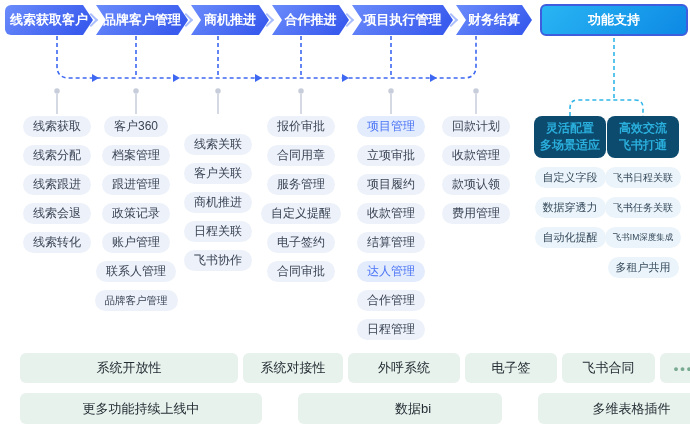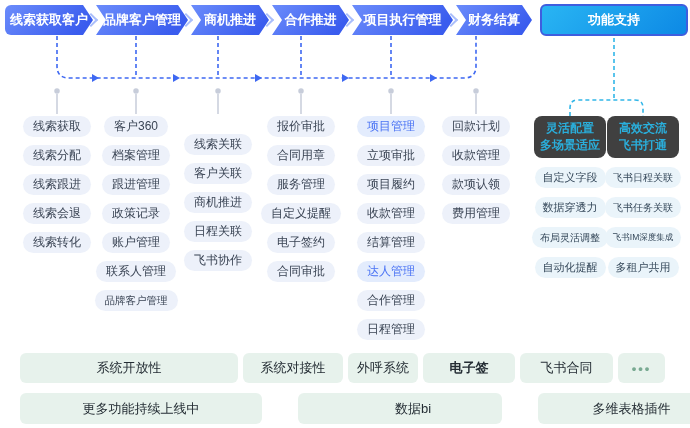--- a/index.html
+++ b/index.html
@@ -48,38 +48,38 @@
     color:#3a4454;font-size:12px;white-space:nowrap;}
   .pill.hl{background:#e3ecfd;color:#4a73f4;}
   .pill.sm{font-size:10.5px;}
 
   
   .sgroup{position:absolute;top:116px;width:80px;display:flex;flex-direction:column;align-items:center;gap:9px;}
   .sgroup.g1{left:530px;}
   .sgroup.g2{left:603px;text-align:right;}
   .shead{width:72px;min-height:42px;box-sizing:border-box;padding:3px 2px;
     display:flex;flex-direction:column;align-items:center;justify-content:center;
-    background:#404040;color:#2aaedb;border-radius:8px;font-size:12px;font-weight:bold;line-height:1.45;white-space:nowrap;}
+    background:#0c4a6e;color:#2aaedb;border-radius:8px;font-size:12px;font-weight:bold;line-height:1.45;white-space:nowrap;}
   .spill{height:21px;line-height:21px;padding:0 8px;border-radius:11px;background:#eaf4fa;
     color:#35485a;font-size:11px;white-space:nowrap;}
   .spill.sm{font-size:10px;}
   .spill.xs{font-size:8.5px;}
 
   
   .brow{position:absolute;left:20px;display:flex;gap:5px;}
   .brow.r1{top:353px;}
   .brow.r2{top:393px;gap:36px;}
   .bbox{height:30px;display:flex;align-items:center;justify-content:center;
     background:#e7f2ec;border-radius:6px;color:#242d34;font-size:13px;white-space:nowrap;}
   .brow.r2 .bbox{height:31px;}
   .bbox.dots{color:#79aa92;font-weight:bold;letter-spacing:2px;font-size:13px;}
   .brow.r1 .bbox:nth-child(1){width:218px;}
   .brow.r1 .bbox:nth-child(2){width:100px;}
-  .brow.r1 .bbox:nth-child(3){width:70px;}
-  .brow.r1 .bbox:nth-child(4){width:92px;font-weight:bold;}
+  .brow.r1 .bbox:nth-child(3){width:112px;}
+  .brow.r1 .bbox:nth-child(4){width:92px;}
   .brow.r1 .bbox:nth-child(5){width:93px;}
   .brow.r1 .bbox:nth-child(6){width:47px;}
   .brow.r2 .bbox:nth-child(1){width:242px;}
   .brow.r2 .bbox:nth-child(2){width:178px;padding-left:26px;}
   .brow.r2 .bbox:nth-child(3){width:187px;}
   .brow.r2 .bbox:nth-child(4){width:47px;}
 </style>
 </head>
 <body>
 
@@ -189,21 +189,20 @@
     </div>
 
   <div id="sgroups">
       <div class="sgroup g1">
         <div class="shead">
           <div class="">灵活配置</div>
           <div class="">多场景适应</div>
         </div>
         <div class="spill">自定义字段</div>
         <div class="spill">数据穿透力</div>
-        <div class="spill sm">布局灵活调整</div>
         <div class="spill">自动化提醒</div>
       </div>
       <div class="sgroup g2">
         <div class="shead">
           <div class="">高效交流</div>
           <div class="">飞书打通</div>
         </div>
         <div class="spill sm">飞书日程关联</div>
         <div class="spill sm">飞书任务关联</div>
         <div class="spill xs">飞书IM深度集成</div>

